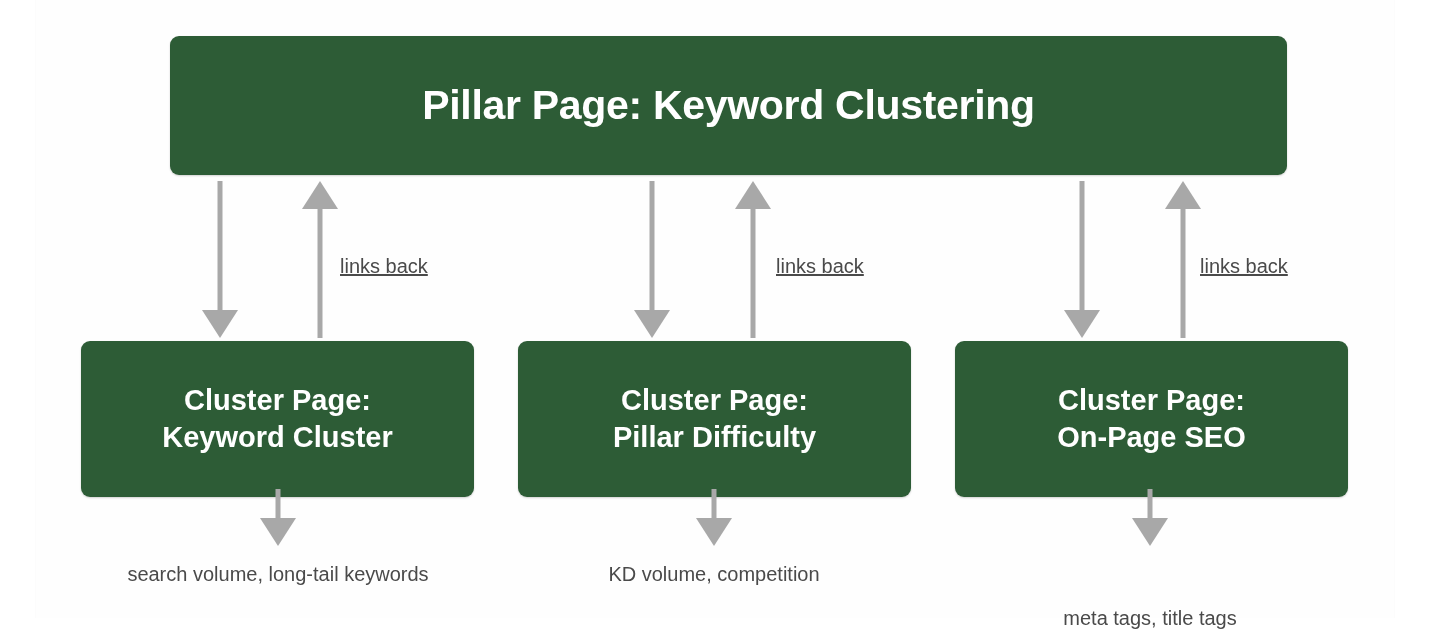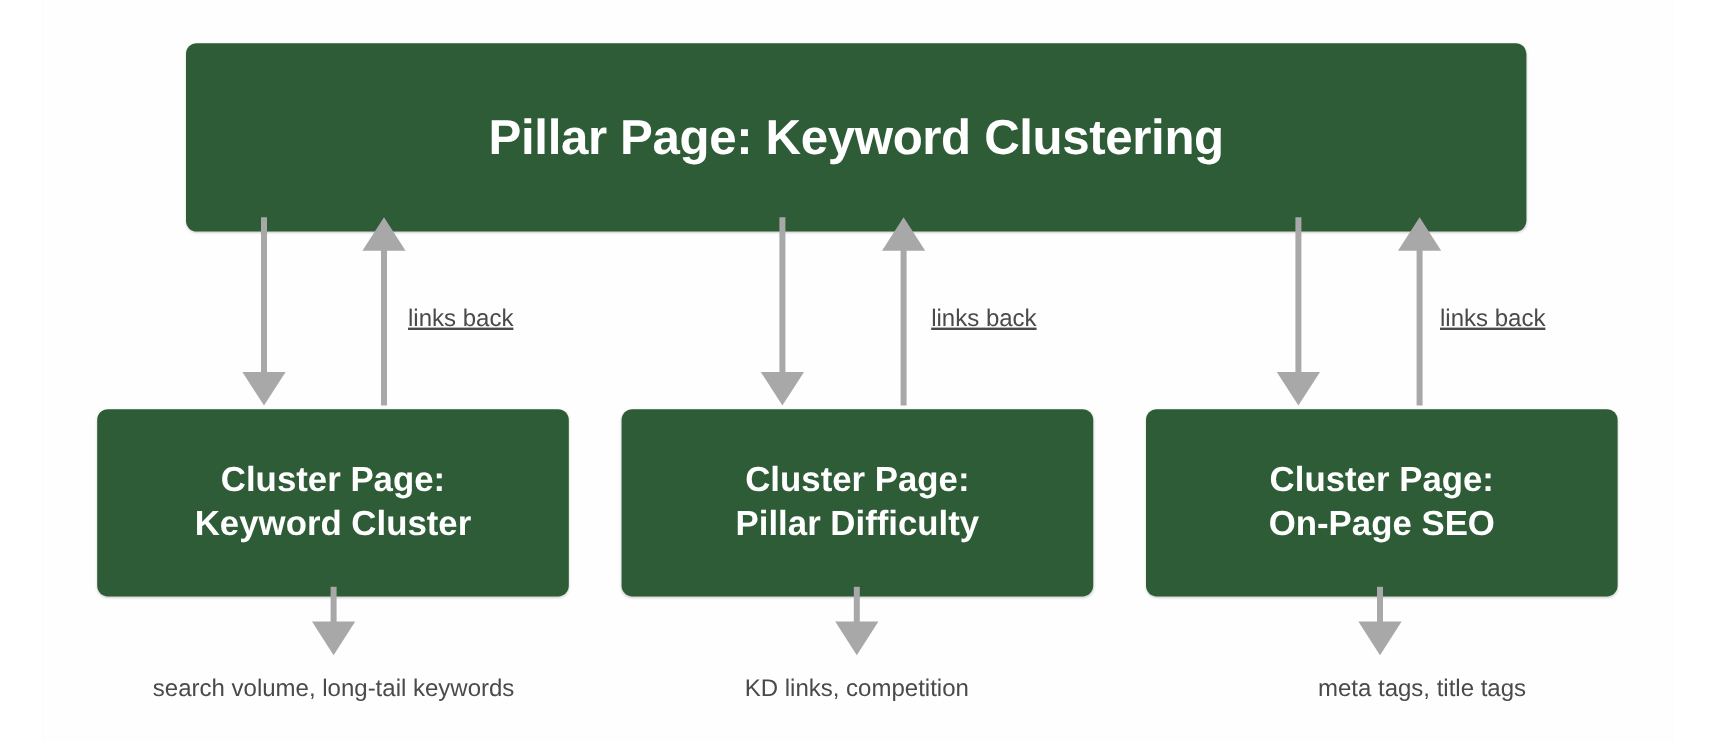--- a/index.html
+++ b/index.html
@@ -36,24 +36,24 @@
     border-radius: 9px;
     display: flex;
     align-items: center;
     justify-content: center;
     text-align: center;
     color: #ffffff;
     box-sizing: border-box;
     box-shadow: 0 1px 2px rgba(0,0,0,0.18);
   }
   .pillar-box {
-    left: 155px;
+    left: 170px;
     top: 36px;
     width: 1117px;
-    height: 157px;
+    height: 139px;
   }
   .pillar-label {
     font-size: 41px;
     font-weight: bold;
     letter-spacing: -0.3px;
     line-height: 1.1;
     white-space: nowrap;
   }
   .cluster-box {
     top: 341px;
@@ -95,21 +95,21 @@
     position: absolute;
     top: 563px;
     font-size: 20px;
     color: #4a4a4a;
     white-space: nowrap;
     text-align: left;
     transform: translateX(-50%);
   }
   .dl-1 { left: 278px; }
   .dl-2 { left: 714px; }
-  .dl-3 { left: 1185px; }
+  .dl-3 { left: 1150px; margin-top: 44px; }
 </style>
 </head>
 <body>
 
 <div id="diagram-root">
 
   <div class="content-area"></div>
 
   <div class="node-box pillar-box">
     <span class="pillar-label">Pillar Page: Keyword Clustering</span>
@@ -178,16 +178,16 @@
       <line x1="1150" y1="489" x2="1150" y2="524" stroke="#a8a8a8" stroke-width="5"></line>
       <polygon points="1150,546 1132,518 1168,518" fill="#a8a8a8"></polygon>
     </g>
   </svg>
 
   <div class="links-back-label lb-1">links back</div>
   <div class="links-back-label lb-2">links back</div>
   <div class="links-back-label lb-3">links back</div>
 
   <div class="detail-label dl-1">search volume, long-tail keywords</div>
-  <div class="detail-label dl-2">KD links, competition</div>
+  <div class="detail-label dl-2">KD volume, competition</div>
   <div class="detail-label dl-3">meta tags, title tags</div>
 
 </div>
 
 </body></html>

